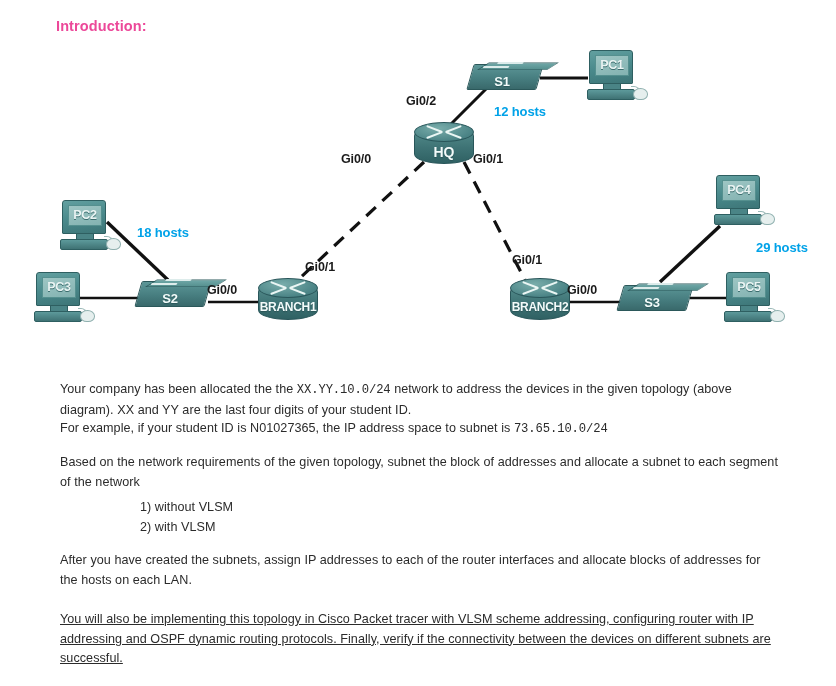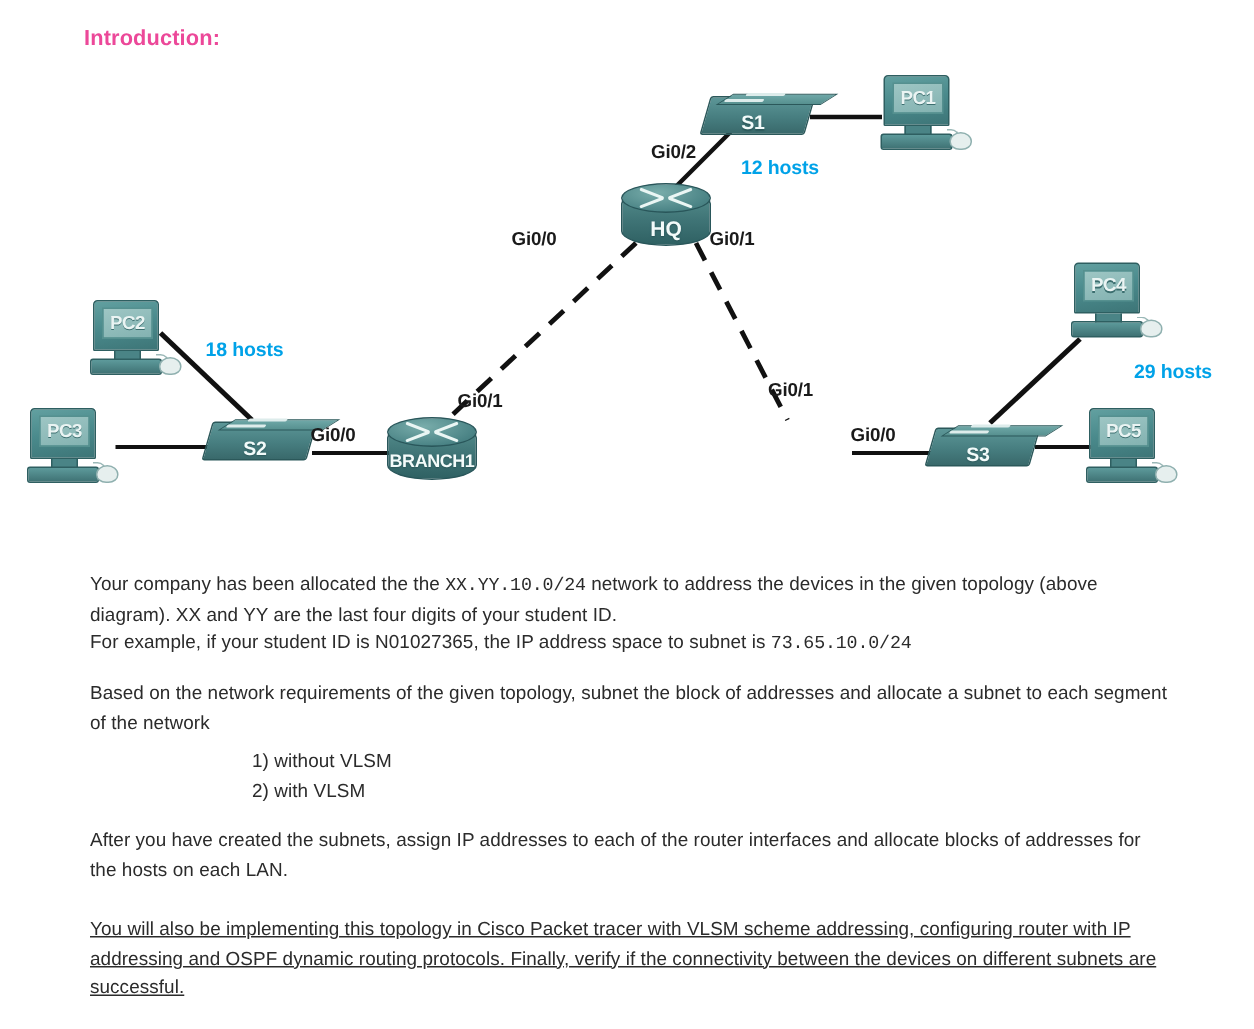--- a/index.html
+++ b/index.html
@@ -269,21 +269,21 @@
     line-height: 19.5px;
     color: #2b2b2b;
     letter-spacing: 0.05px;
   }
   .mono {
     font-family: "Liberation Mono", monospace;
     font-size: 12.2px;
     letter-spacing: -0.1px;
   }
   .ital { }
-  .listline { display: block; margin-left: 108px; }
+  .listline { display: block; margin-left: 80px; }
 </style>
 </head>
 <body>
 
 <div id="intro-heading">Introduction:</div>
 
 <div id="topology">
 
   <svg class="wires" viewBox="0 0 836 320">
 
@@ -347,34 +347,45 @@
     <div class="cap"></div>
     <div class="x">
       <i class="a"></i>
         <i class="b"></i>
         <i class="c"></i>
         <i class="d"></i>
     </div>
     <div class="lbl">BRANCH1</div>
   </div>
 
+  <div class="node rt" style="left:510px; top:238px;">
+    <div class="cyl"></div>
+    <div class="cap"></div>
+    <div class="x">
+      <i class="a"></i>
+        <i class="b"></i>
+        <i class="c"></i>
+        <i class="d"></i>
+    </div>
+    <div class="lbl">BRANCH2</div>
+  </div>
 
   <div class="node pc" style="left:58px; top:160px;">
     <div class="monitor">
       <div class="screen">
         <span>PC2</span>
       </div>
     </div>
     <div class="neck"></div>
     <div class="base"></div>
     <div class="mousecord"></div>
     <div class="mouse"></div>
   </div>
 
-  <div class="node pc" style="left:16px; top:232px;">
+  <div class="node pc" style="left:32px; top:232px;">
     <div class="monitor">
       <div class="screen">
         <span>PC3</span>
       </div>
     </div>
     <div class="neck"></div>
     <div class="base"></div>
     <div class="mousecord"></div>
     <div class="mouse"></div>
   </div>
@@ -416,21 +427,21 @@
       <div class="screen">
         <span>PC5</span>
       </div>
     </div>
     <div class="neck"></div>
     <div class="base"></div>
     <div class="mousecord"></div>
     <div class="mouse"></div>
   </div>
 
-  <div class="iflabel" style="left:406px; top:54px;margin-left:28px;">Gi0/2</div>
+  <div class="iflabel" style="left:406px; top:54px;">Gi0/2</div>
   <div class="iflabel" style="left:341px; top:112px;">Gi0/0</div>
   <div class="iflabel" style="left:473px; top:112px;">Gi0/1</div>
   <div class="iflabel" style="left:305px; top:220px;">Gi0/1</div>
   <div class="iflabel" style="left:207px; top:243px;">Gi0/0</div>
   <div class="iflabel" style="left:512px; top:213px;">Gi0/1</div>
   <div class="iflabel" style="left:567px; top:243px;">Gi0/0</div>
 
   <div class="hostlabel" style="left:494px; top:64px;  color:#00a2e8;">12 hosts</div>
   <div class="hostlabel" style="left:137px; top:185px; color:#00a2e8;">18 hosts</div>
   <div class="hostlabel" style="left:756px; top:200px; color:#00a2e8;">29 hosts</div>

